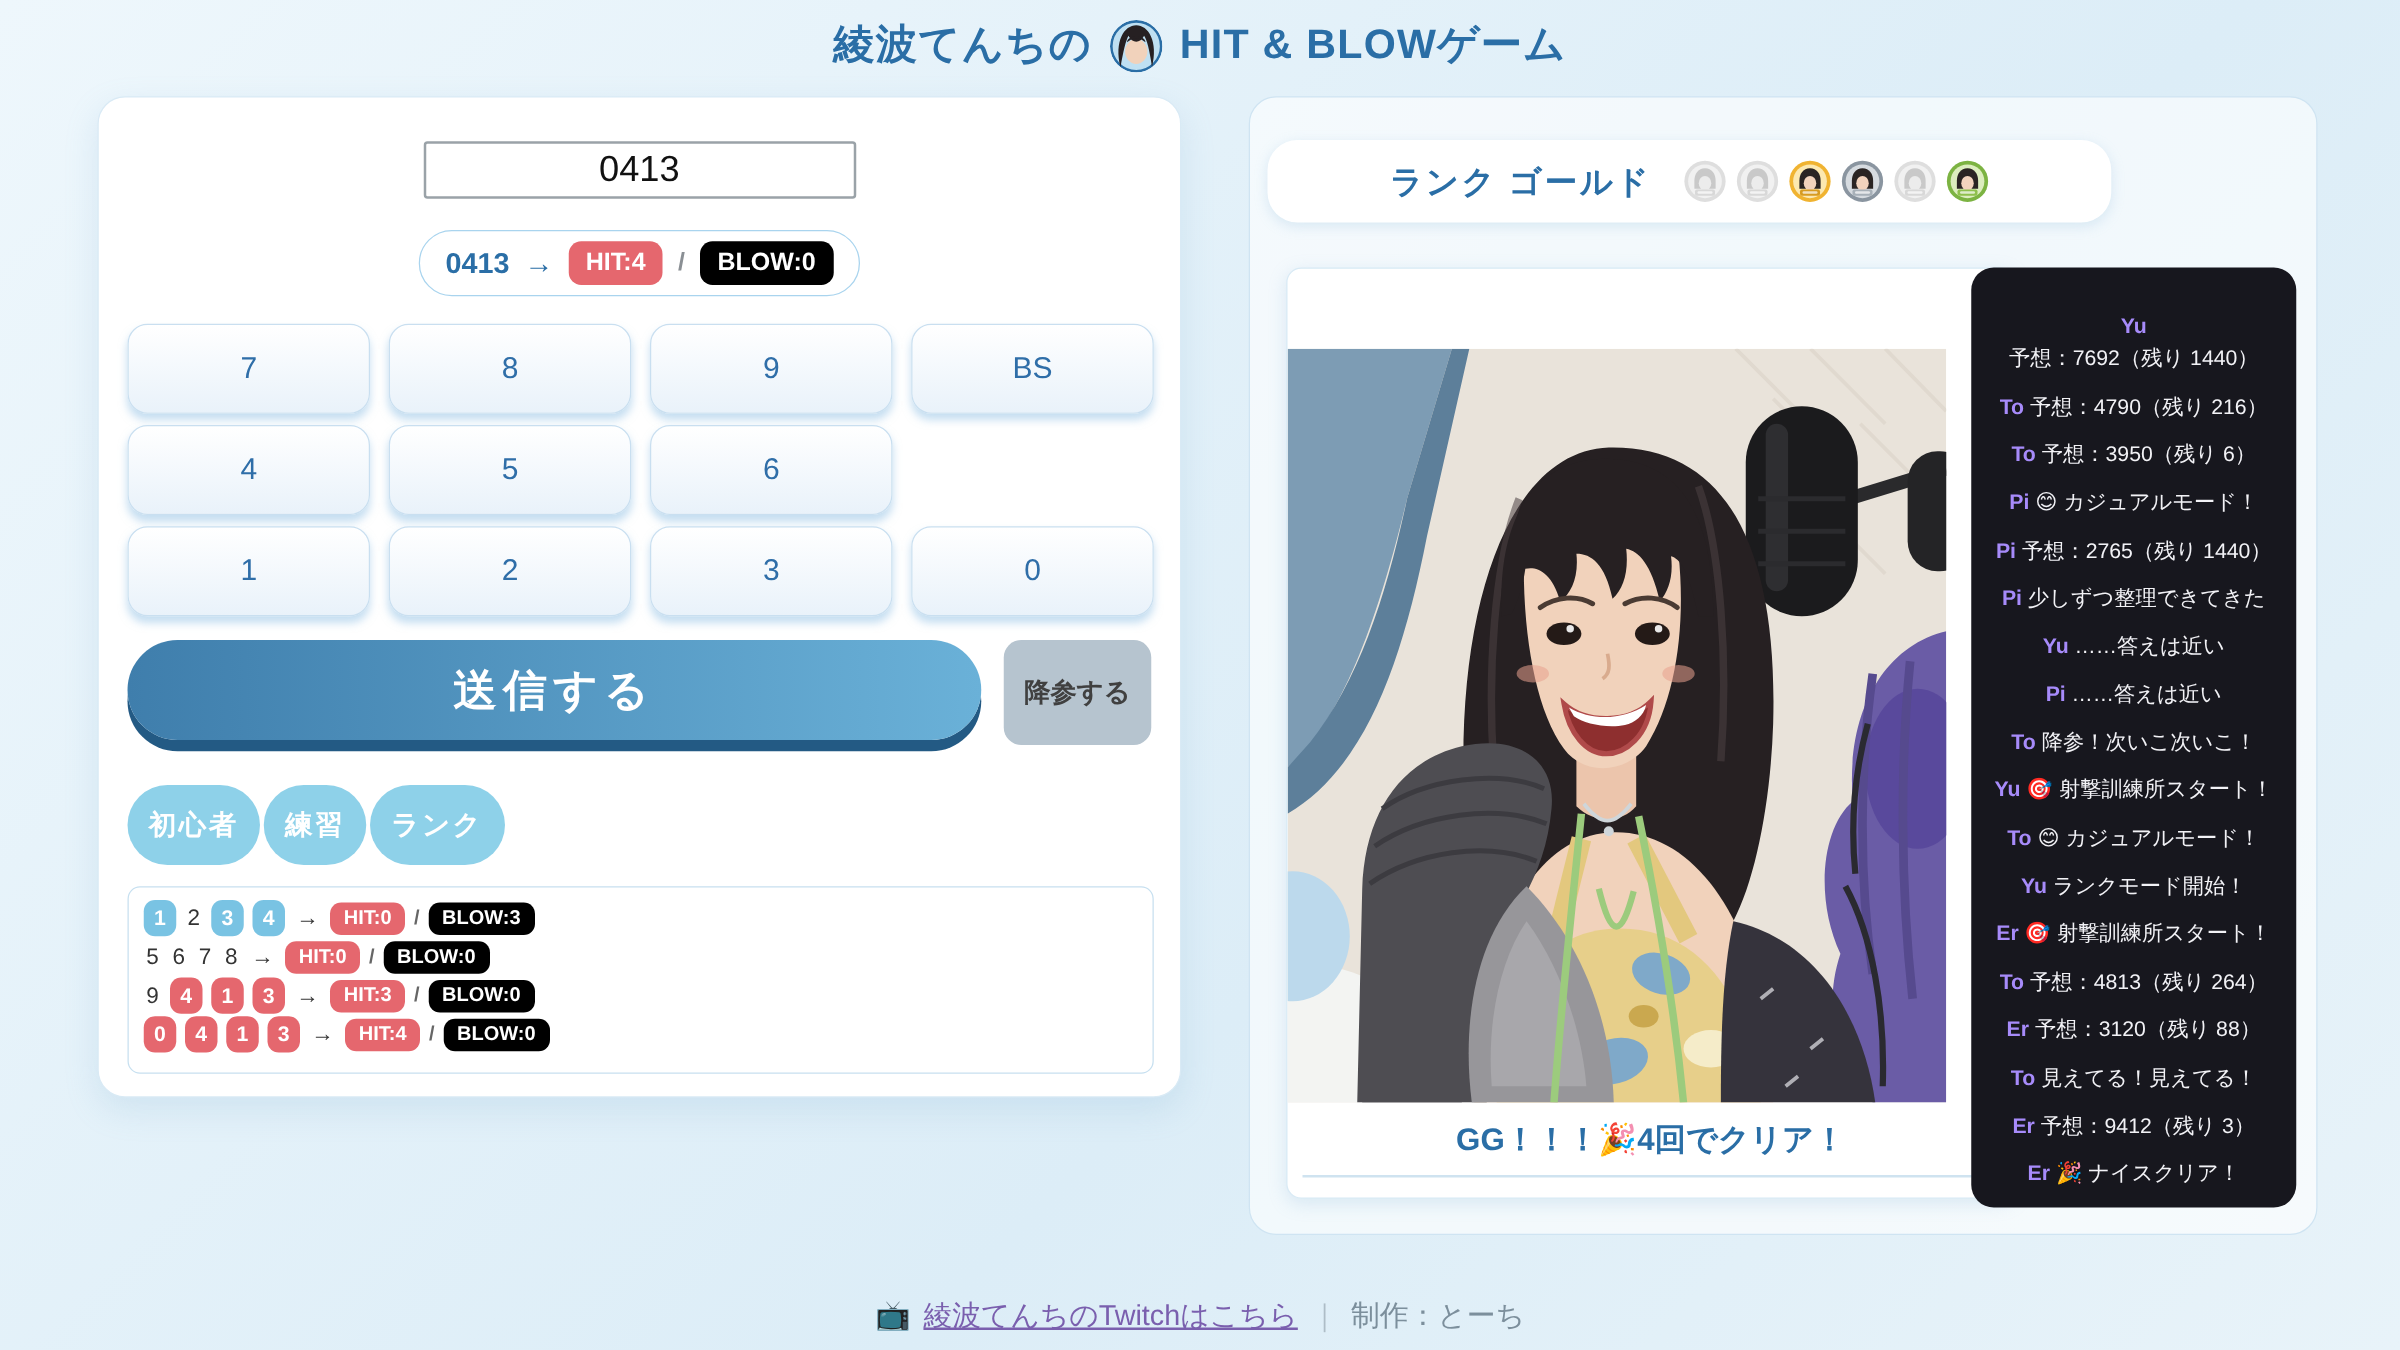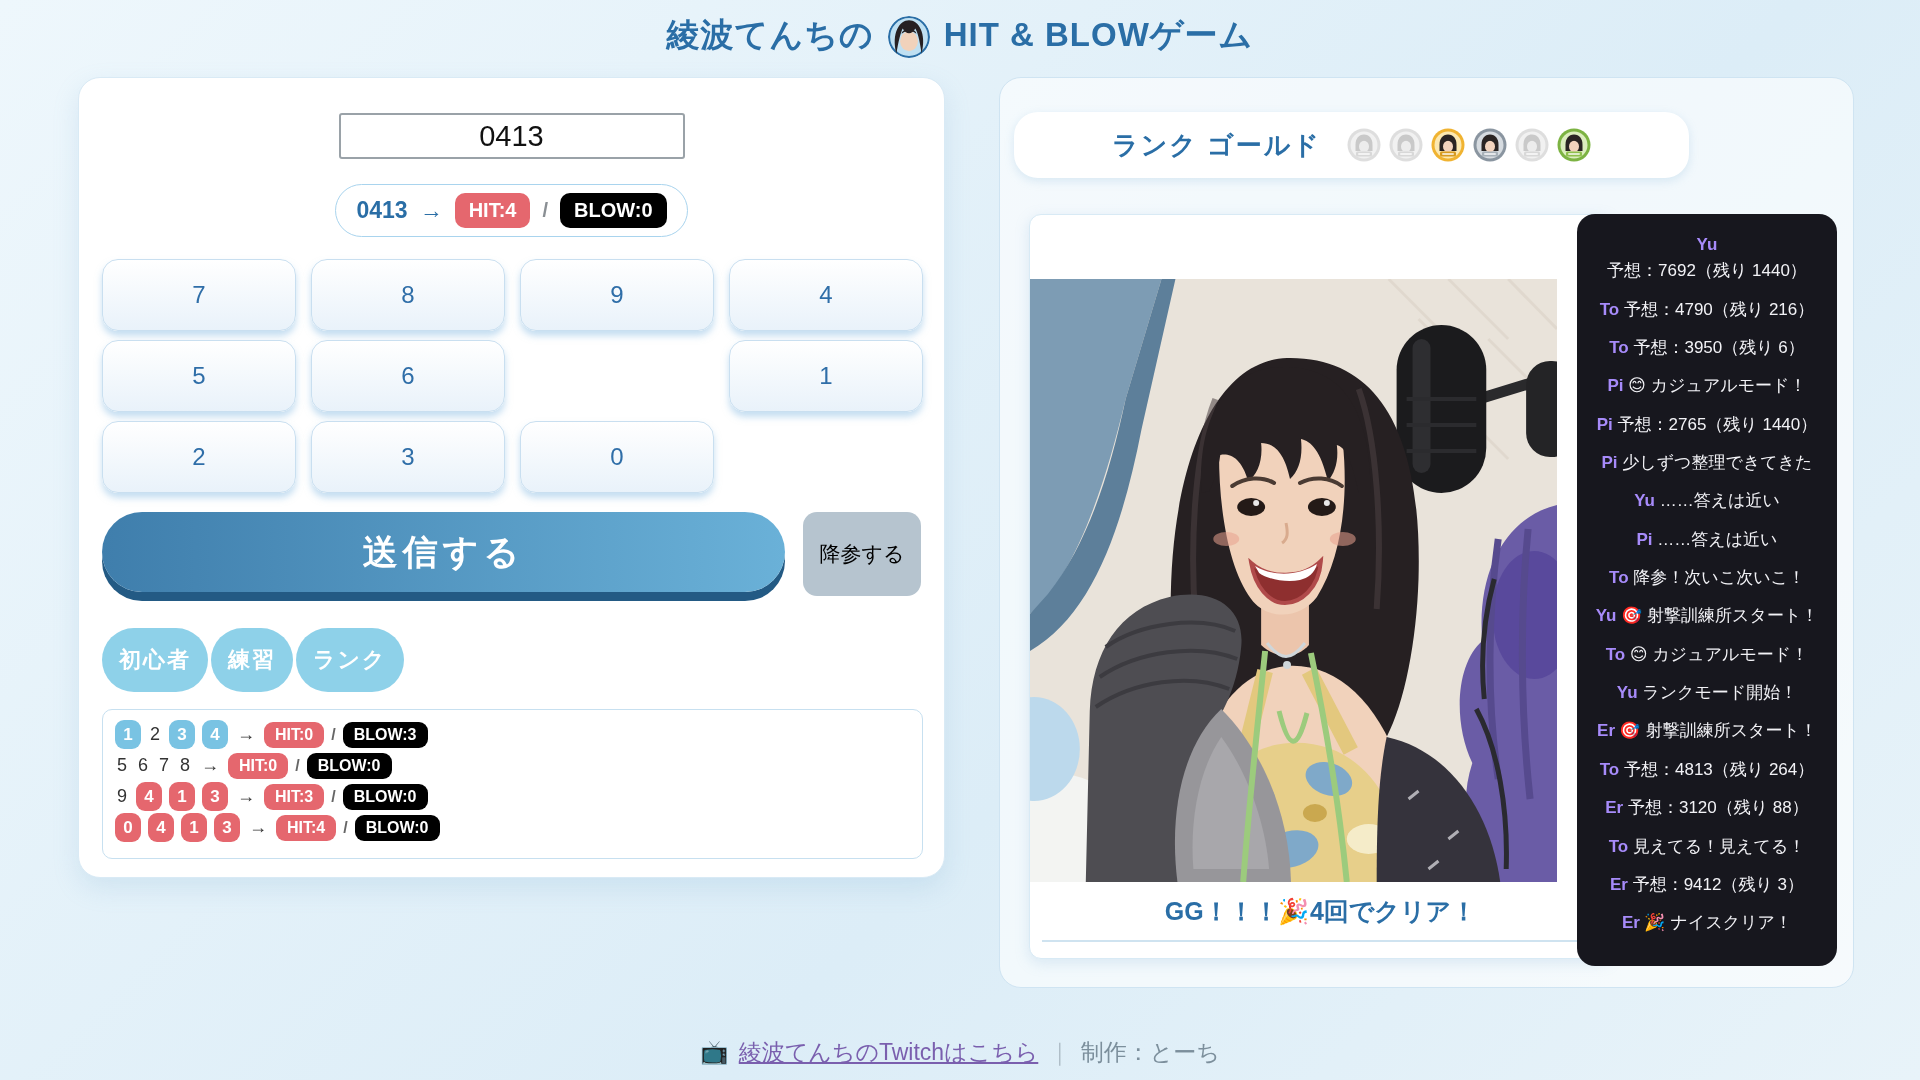--- a/index.html
+++ b/index.html
@@ -35,21 +35,21 @@
        background:linear-gradient(#ffffff,#e9f2fa);color:#2f6ea8;font-size:24px;
        font-family:inherit;box-shadow:0 5px 7px rgba(150,195,230,.55);cursor:pointer;}
   .key-spacer{visibility:hidden;}
 
   .action-row{margin:19px 23px 0;display:flex;gap:18px;align-items:flex-start;}
   .submit-btn{width:689px;height:80px;border:none;border-radius:40px;
               background:linear-gradient(90deg,#3f7eac,#6ab1d8);color:#fff;font-size:35px;
               font-weight:bold;font-family:inherit;letter-spacing:5px;
               box-shadow:0 9px 0 #235a84;cursor:pointer;}
   .surrender-btn{width:119px;height:84px;border:none;border-radius:14px;background:#b6c4cf;
-                 color:#000000;font-size:21px;font-family:inherit;cursor:pointer;}
+                 color:#404040;font-size:21px;font-family:inherit;cursor:pointer;font-weight:bold;}
 
   .mode-row{margin:32px 23px 0;display:flex;gap:3px;}
   .mode-btn{border:none;border-radius:32px;background:#8ed1e9;color:#fff;font-weight:bold;
             font-size:22px;height:64px;padding:0 17px;font-family:inherit;letter-spacing:2px;cursor:pointer;}
 
   .history{margin:17px 23px 0;box-sizing:border-box;width:821px;height:150px;
            border:1px solid #c7e0f0;border-radius:10px;background:#fff;padding:9px 12px;overflow:hidden;}
   .hrow{display:flex;align-items:center;gap:7px;height:31px;}
   .hd{display:inline-flex;align-items:center;justify-content:center;font-weight:bold;font-size:17px;}
   .hd.hit{background:#e5676e;color:#fff;width:26px;height:29px;border-radius:9px;}
@@ -72,21 +72,21 @@
 
   .video-card{position:absolute;left:29px;top:136px;width:583px;height:745px;background:#fff;
               border:1px solid #d8eaf5;border-radius:12px;box-shadow:0 4px 14px rgba(140,185,220,.25);
               overflow:hidden;display:flex;flex-direction:column;box-sizing:border-box;}
   .video-spacer{height:64px;flex:0 0 auto;}
   .video-frame{width:527px;height:603px;display:block;flex:0 0 auto;}
   .video-caption{margin:0 12px;height:58px;border-bottom:2px solid #cfe3f0;display:flex;
                  align-items:center;justify-content:center;font-size:25px;font-weight:bold;color:#2a6ea6;}
 
   .chat-panel{position:absolute;left:577px;top:136px;width:260px;height:752px;box-sizing:border-box;
-              background:#17171e;border-radius:18px;padding:18px 12px;overflow:hidden;text-align:center;}
+              background:#17171e;border-radius:18px;padding:34px 12px;overflow:hidden;text-align:center;}
   .chat-msg{font-size:17px;line-height:1.55;color:#f2f2f6;margin-bottom:12px;}
   .chat-user{color:#a78bfa;font-weight:bold;}
   .chat-user.own-line{display:block;}
 
   
   .footer{position:absolute;left:0;bottom:12px;width:100%;display:flex;align-items:center;
           justify-content:center;gap:10px;font-size:23px;color:#7c8f9c;}
   .footer a{color:#7a5fae;text-decoration:underline;}
   .sep{color:#aebdc7;}
 </style>
@@ -116,20 +116,21 @@
       <span class="result-arrow">→</span>
       <span class="pill hit">HIT:4</span>
       <span class="slash">/</span>
       <span class="pill blow">BLOW:0</span>
     </div>
 
     <div class="keypad">
         <button class="key">7</button>
         <button class="key">8</button>
         <button class="key">9</button>
+        <button class="key">BS</button>
         <button class="key">4</button>
         <button class="key">5</button>
         <button class="key">6</button>
         <div class="key-spacer"></div>
         <button class="key">1</button>
         <button class="key">2</button>
         <button class="key">3</button>
         <button class="key">0</button>
       </div>
 

